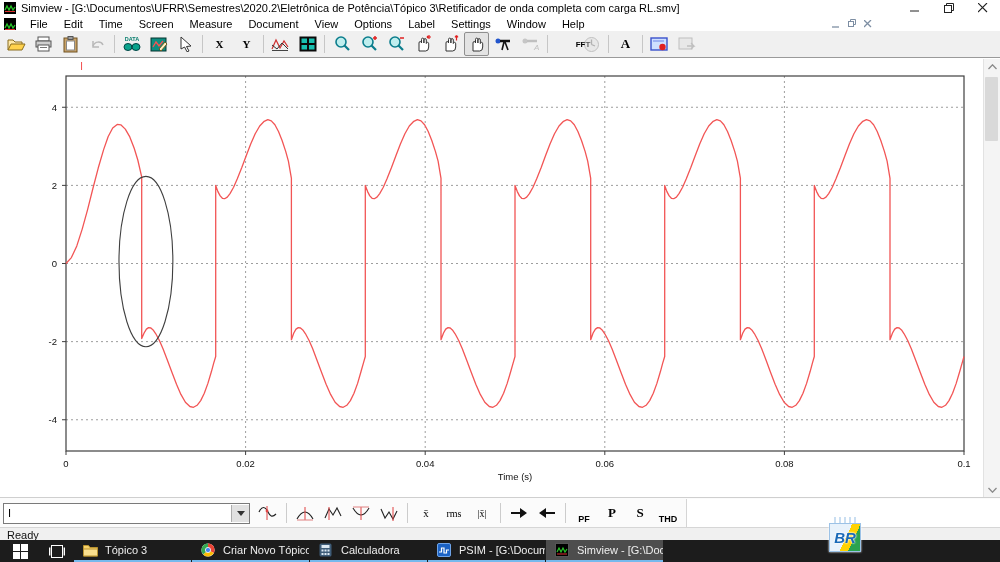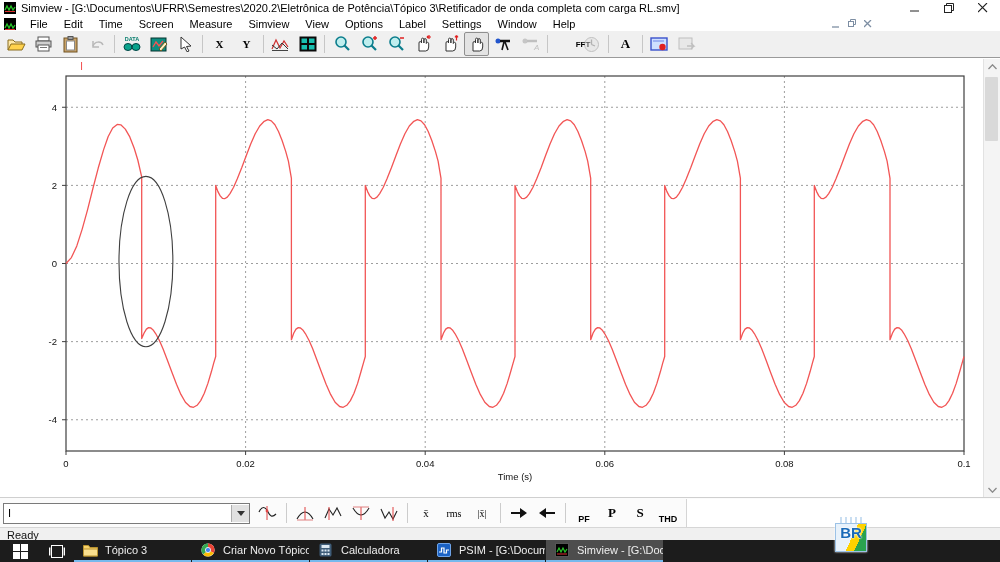--- a/index.html
+++ b/index.html
@@ -60,23 +60,23 @@
   .tk-icon{width:15px;height:15px;flex:0 0 auto;position:relative;}
   #tray{margin-left:auto;display:flex;align-items:center;gap:9px;padding-right:14px;flex-direction:column;}
   .tray-txt{font-size:11px;color:#fff;}
   
   .winlogo{display:grid;grid-template-columns:7px 7px;grid-template-rows:7px 7px;gap:1px;}
   .winlogo span{background:#fdfdfd;}
   
   #watermark{left:828px;top:519px;width:172px;height:36px;z-index:60;pointer-events:none;display:flex;align-items:center;}
   #wm-text{font-size:19px;font-weight:bold;color:#1a6ab8;letter-spacing:.5px;
            text-shadow:-1px -1px 0 #fff,1px -1px 0 #fff,-1px 1px 0 #fff,1px 1px 0 #fff,0 0 3px #fff;}
-  #wm-badge{width:30px;height:27px;margin-left:7px;position:relative;display:flex;align-items:flex-start;justify-content:center;
+  #wm-badge{width:30px;height:27px;margin-left:1px;position:relative;display:flex;align-items:center;justify-content:center;
             background:linear-gradient(115deg,#e8f2fb 0 52%,#ffd200 52% 72%,#2aa34f 72%);
-            border:1px solid #9cc2e6;box-shadow:0 0 2px #fff;}
+            border:1px solid #9cc2e6;box-shadow:0 0 2px #fff;font-style:italic;}
   #wm-br{font-size:15px;font-weight:bold;color:#1a6ab8;text-shadow:0 0 2px #fff,0 0 2px #fff;}
   #wm-circuit{position:absolute;left:4px;top:-7px;width:24px;height:6px;
               background:repeating-linear-gradient(90deg,#bcd6ee 0 2px,transparent 2px 5px);opacity:.8;}
 </style>
 </head>
 <body>
 
 <div id="titlebar" class="abs">
   <div id="title-icon">
     <svg width="12" height="12">
@@ -111,21 +111,21 @@
         <polyline points="1,8 3,4 5,8 7,4 9,8 11,5" stroke="#27c427" stroke-width="1.3" fill="none"></polyline>
         <line x1="1" y1="9.5" x2="11" y2="9.5" stroke="#e03030" stroke-width="1"></line>
       </svg>
   </div>
   <div id="menu-items" style="display:flex;">
       <span class="menu-item">File</span>
       <span class="menu-item">Edit</span>
       <span class="menu-item">Time</span>
       <span class="menu-item">Screen</span>
       <span class="menu-item">Measure</span>
-      <span class="menu-item">Simview</span>
+      <span class="menu-item">Document</span>
       <span class="menu-item">View</span>
       <span class="menu-item">Options</span>
       <span class="menu-item">Label</span>
       <span class="menu-item">Settings</span>
       <span class="menu-item">Window</span>
       <span class="menu-item">Help</span>
     </div>
   <div id="child-controls">
     <div class="child-ctl">
         <svg width="8" height="9">

